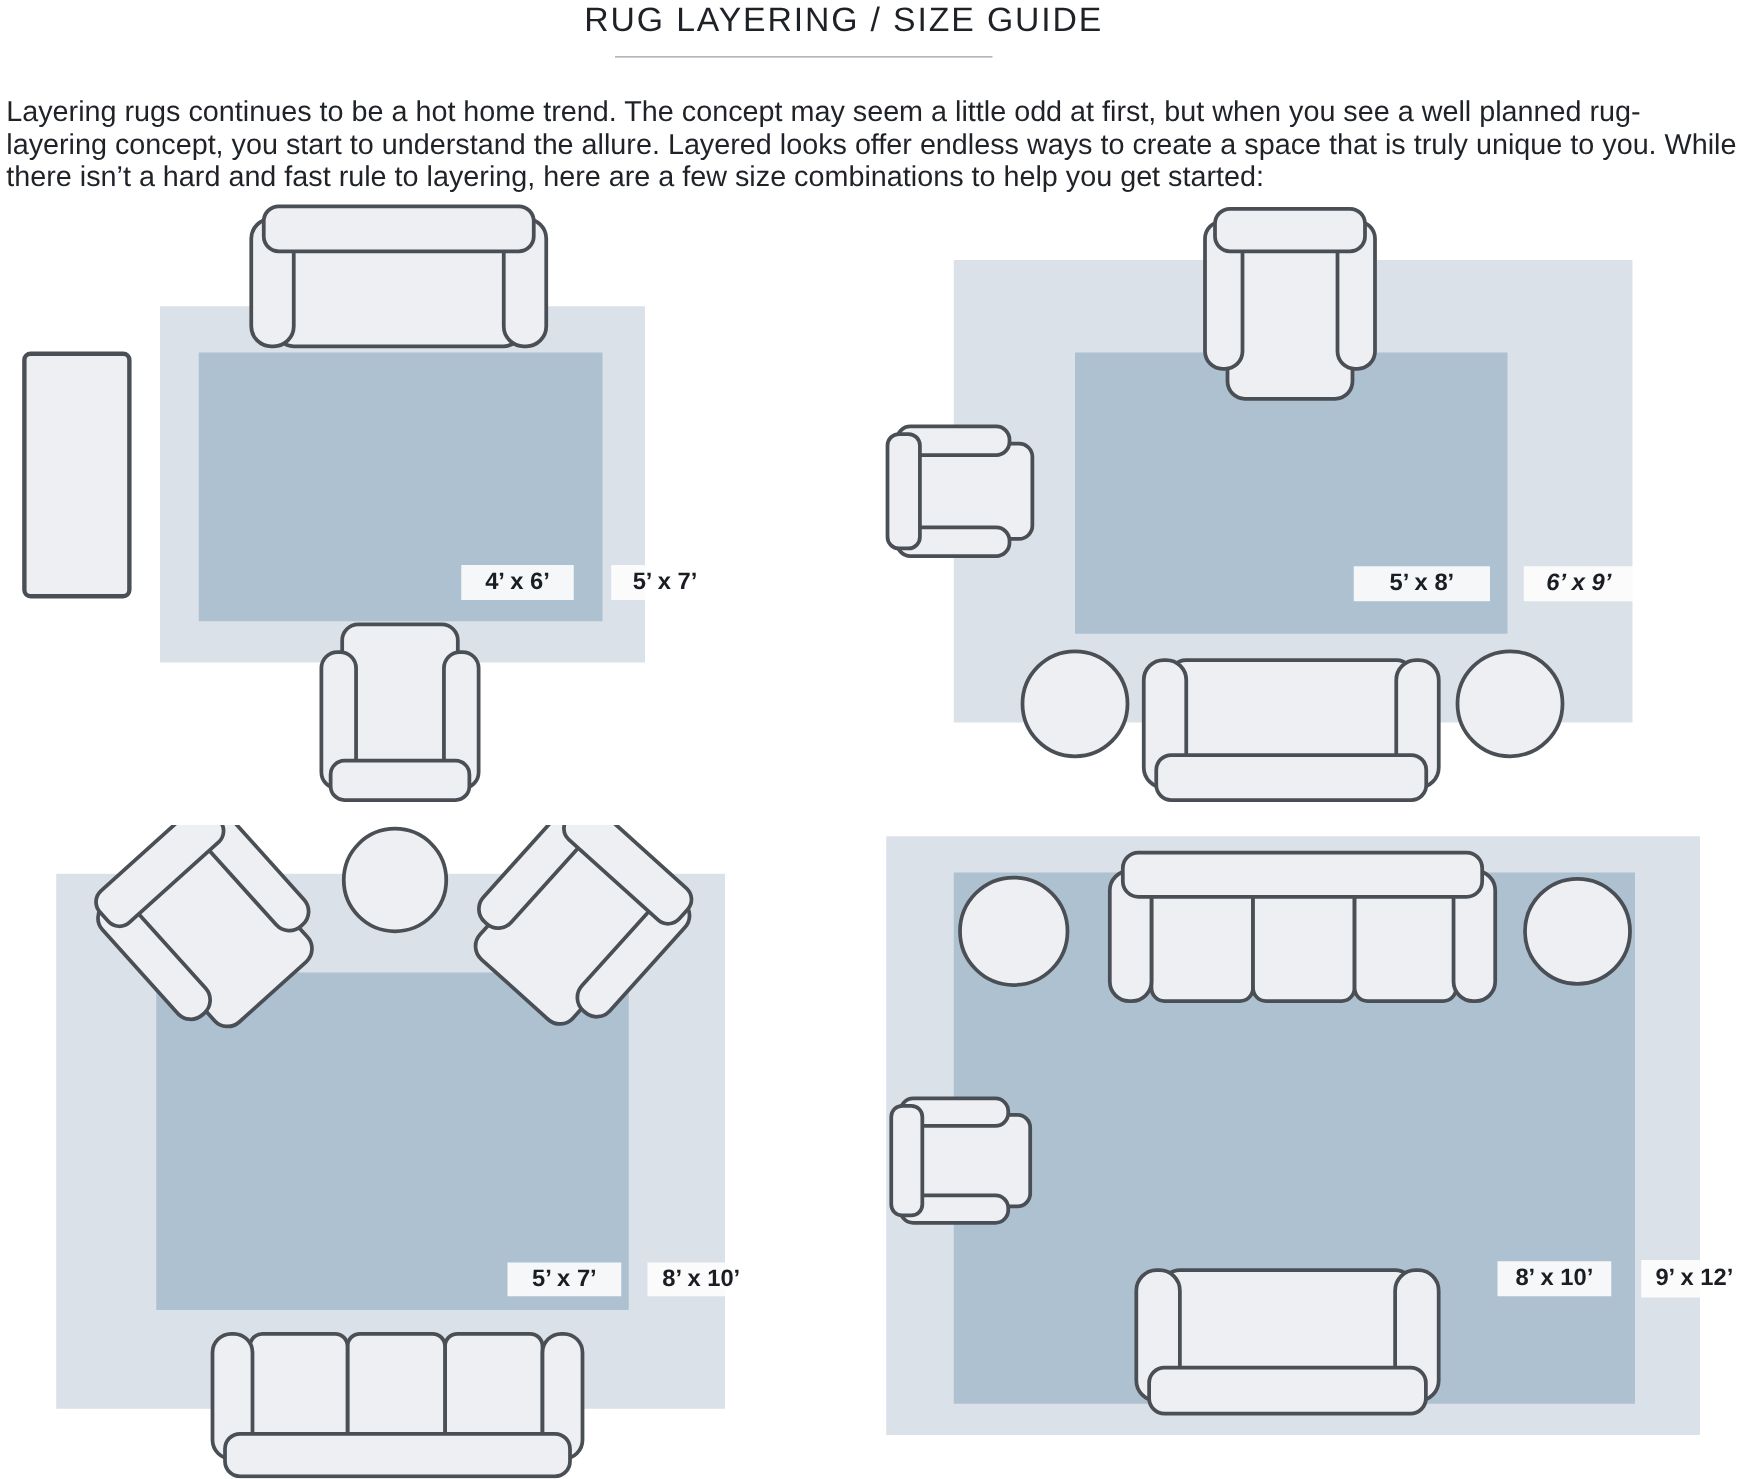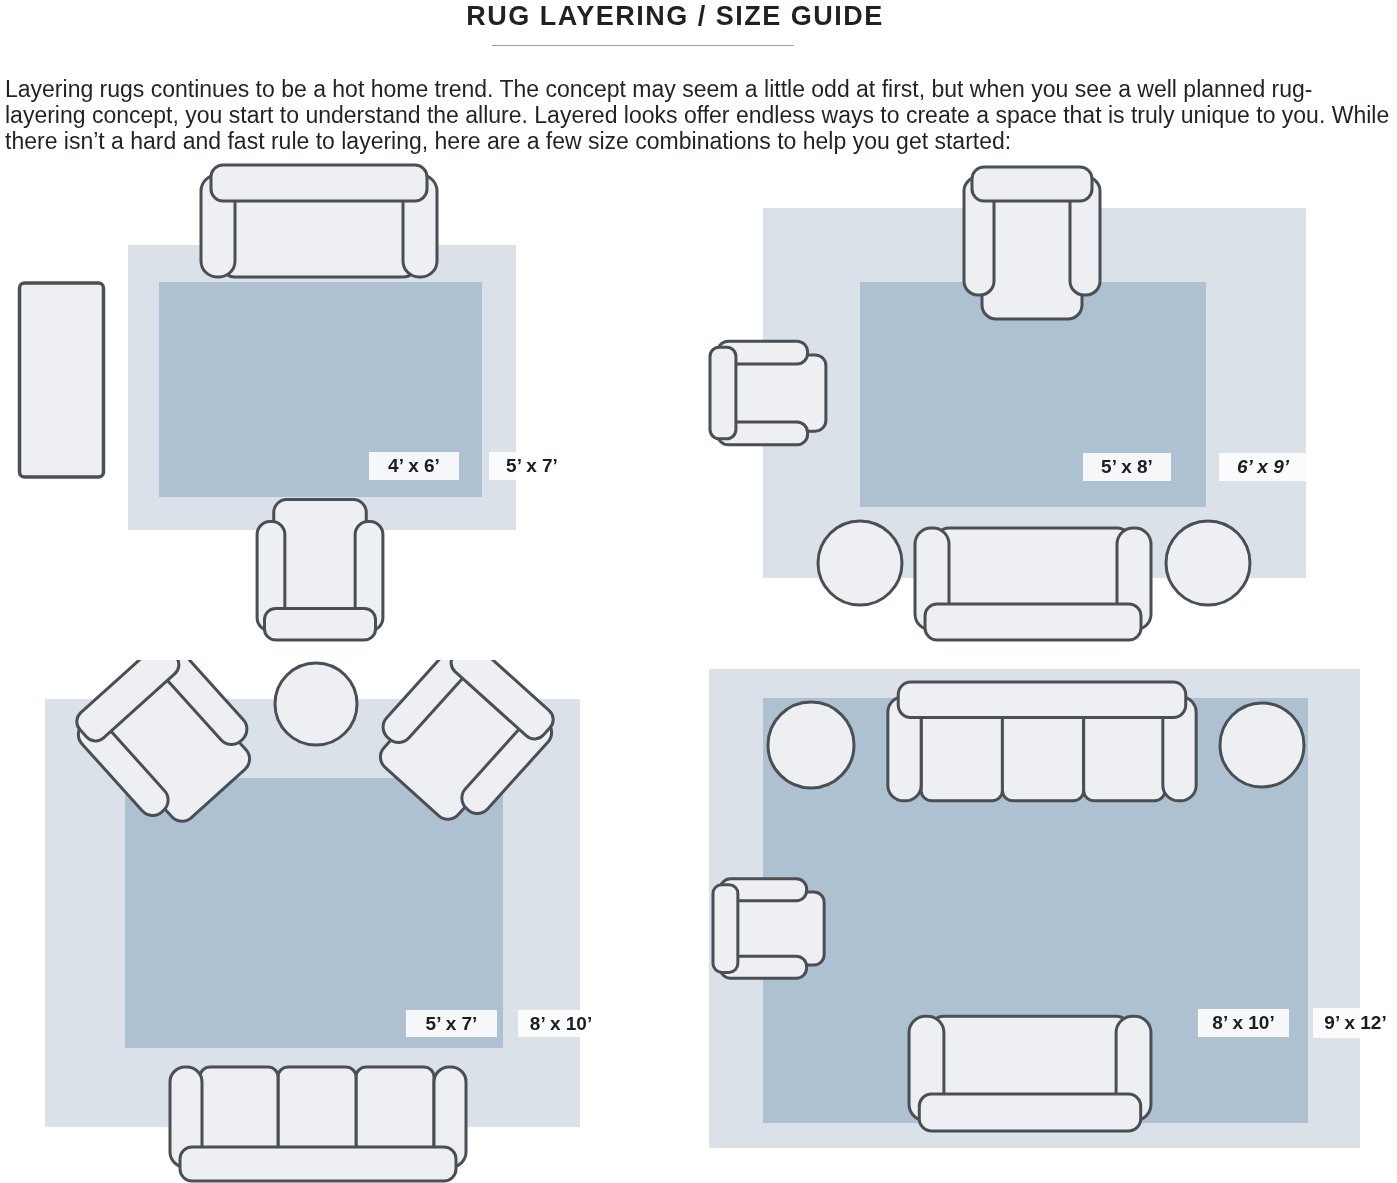--- a/index.html
+++ b/index.html
@@ -2,21 +2,21 @@
 <html><head>
 <meta charset="utf-8">
 <style>
   html,body{margin:0;padding:0;}
   body{
     width:1397px;height:1183px;position:relative;background:#ffffff;
     font-family:"Liberation Sans", sans-serif;overflow:hidden;
   }
   .page-title{
     position:absolute;top:1px;left:0;width:1350px;text-align:center;
-    font-size:27px;font-weight:bold;letter-spacing:1.5px;color:#1e2227;
+    font-size:27px;font-weight:normal;letter-spacing:1.5px;color:#1e2227;
     margin:0;
   }
   .title-rule{
     position:absolute;top:45px;left:492px;width:302px;height:1px;
     background:#9aa0a8;
   }
   .intro{
     position:absolute;top:76px;left:5px;width:1385px;
     font-size:23px;line-height:26px;color:#1f2328;margin:0;
   }
@@ -29,21 +29,21 @@
   .fs{fill:#edeff2;stroke:#4a4f55;stroke-width:3;stroke-linejoin:round;vector-effect:non-scaling-stroke;}
   .rug-outer{fill:#dbe1e9;}
   .rug-inner{fill:#aec1d0;}
   .size-label{
     position:absolute;display:flex;align-items:center;justify-content:center;
     background:rgba(255,255,255,0.87);
     font-weight:bold;font-size:19px;color:#1a1e23;white-space:nowrap;
   }
   .l1i{left:369px;top:302px;width:90px;height:28px;}
   .l1o{left:489px;top:302px;width:86px;height:28px;}
-  .l2i{left:1083px;top:303px;width:88px;height:28px;}
+  .l2i{left:1083px;top:303px;width:109px;height:28px;}
   .l2o{left:1219px;top:303px;width:88px;height:28px;font-style:italic;}
   .l3i{left:406px;top:860px;width:91px;height:27px;}
   .l3o{left:518px;top:860px;width:86px;height:27px;}
   .l4i{left:1198px;top:859px;width:91px;height:28px;}
   .l4o{left:1313px;top:858px;width:85px;height:30px;text-align:right;}
 </style>
 </head>
 <body>
 
 <svg width="0" height="0" style="position:absolute" aria-hidden="true">

